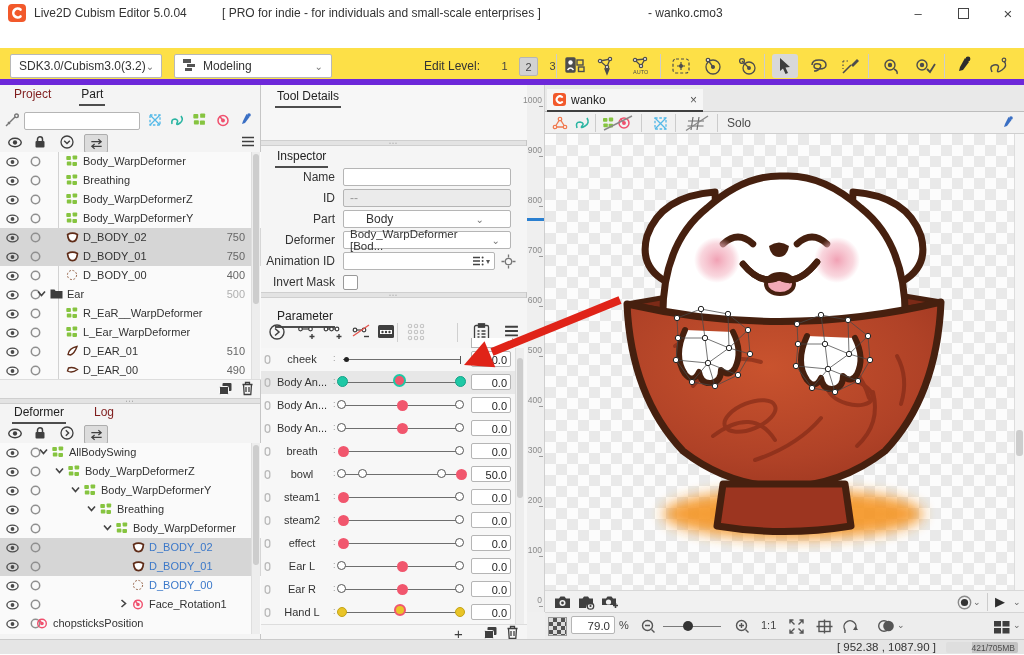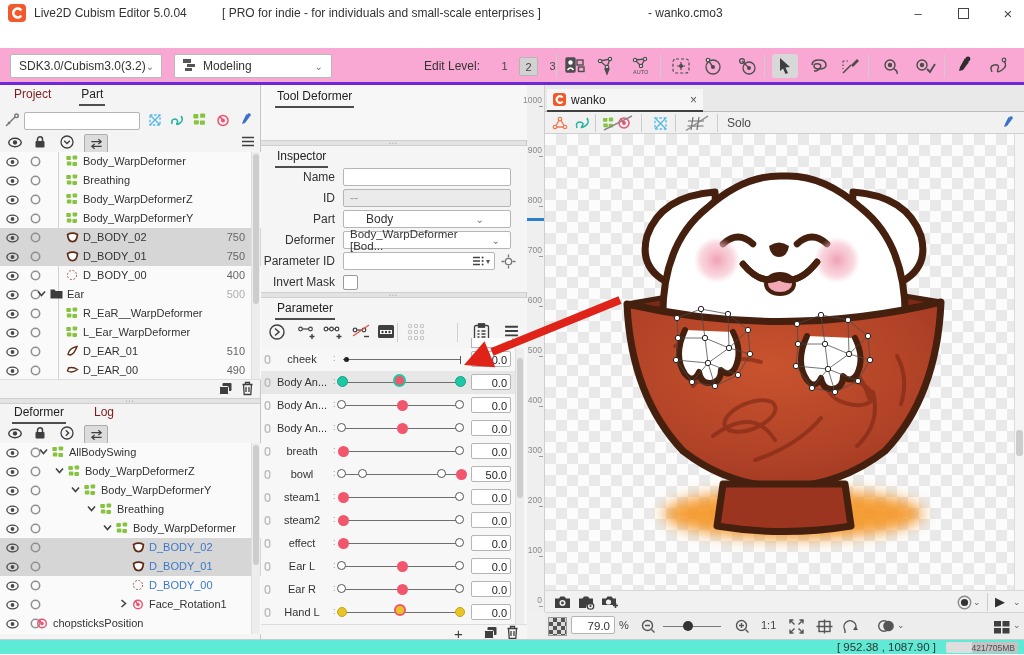--- a/index.html
+++ b/index.html
@@ -9,21 +9,21 @@
   
   #titlebar{left:0;top:0;width:1024px;height:26px;background:#fff}
   #logo{left:8px;top:4px;width:18px;height:18px;background:#f2592b;border-radius:4px;display:flex;align-items:center;justify-content:center}
   .title-text{top:6px;font-size:12px;color:#333;white-space:nowrap}
   .wctl{top:3px;width:30px;height:20px;display:flex;align-items:center;justify-content:center;color:#444;font-size:13px;cursor:default}
   
   #menubar{left:0;top:26px;width:1024px;height:22px;background:#fff;display:flex;align-items:center;padding-left:8px;gap:22px;box-sizing:border-box}
   .menu-item{color:#222;font-size:12px}
   .menu-item.disabled{color:#b3b3b3}
   
-  #toolbar{left:0;top:48px;width:1024px;height:37px;background:#f9a8d4;border-bottom:3px solid #6d28d9;box-sizing:border-box}
+  #toolbar{left:0;top:48px;width:1024px;height:37px;background:#fde047;border-bottom:6px solid #6d28d9;box-sizing:border-box}
   .selbox{background:#fff;border:1px solid #b8b8b8;border-radius:2px;height:24px;display:flex;align-items:center;padding:0 8px;box-sizing:border-box;font-size:12px;color:#333}
   .selbox .chev{margin-left:auto;color:#777;font-size:10px}
   .lvl{width:17px;height:17px;display:flex;align-items:center;justify-content:center;font-size:11px;color:#444;border-radius:2px;margin-left:6px}
   .lvl.active{background:#d2d2d2;border:1px solid #b5b5b5}
   .tbsep{width:1px;height:24px;background:#cdcdcd;top:6px}
   .tbico{top:6px;width:26px;height:24px;display:flex;align-items:center;justify-content:center}
   .tbico.selected{background:#d8d8d8;border-radius:3px}
   
   .panel-tab{display:inline-block;font-size:12px;color:#7f1d1d;padding:0 2px 3px 2px}
   .panel-tab.active{color:#222;border-bottom:2px solid #4d4d4d}
@@ -61,21 +61,21 @@
   #ctab{position:absolute;left:2px;top:4px;width:156px;height:23px;background:#f6f6f6;border-bottom:2px solid #3f3f3f;display:flex;align-items:center;box-sizing:border-box;padding:0 6px}
   #ctoolbar{left:18px;top:27px;width:479px;height:22px;background:#f1f1f1;border-bottom:1px solid #cfcfcf;box-sizing:border-box}
   .cico{position:absolute;top:1px;width:22px;height:20px;display:flex;align-items:center;justify-content:center}
   #viewport{left:18px;top:49px;width:469px;height:456px;overflow:hidden;background-color:#fcfcfc;
     background-image:linear-gradient(45deg,#e9e9e9 25%,transparent 25%,transparent 75%,#e9e9e9 75%),
                      linear-gradient(45deg,#e9e9e9 25%,transparent 25%,transparent 75%,#e9e9e9 75%);
     background-size:22px 22px;background-position:0 0,11px 11px}
   #rightstrip{left:487px;top:49px;width:10px;height:456px;background:#f5f5f5;border-left:1px solid #ddd;box-sizing:border-box}
   #camrow{left:18px;top:505px;width:479px;height:22px;background:#f1f1f1;border-top:1px solid #d8d8d8;box-sizing:border-box}
   #zoomrow{left:18px;top:527px;width:479px;height:27px;background:#ededed;border-top:1px solid #d5d5d5;box-sizing:border-box}
-  #statusbar{left:0;top:639px;width:1024px;height:15px;background:#5eead4;border-top:1px solid #cbcbcb;box-sizing:border-box}
+  #statusbar{left:0;top:639px;width:1024px;height:15px;background:#e5e5e5;border-top:1px solid #cbcbcb;box-sizing:border-box}
   #mempill{position:absolute;right:6px;top:2px;width:72px;height:11px;background:#dedede;border-radius:2px;overflow:hidden}
   #memfill{position:absolute;right:0;top:0;height:11px;width:46px;background:#c3c3c3}
   #memtext{position:absolute;right:3px;top:0.5px;font-size:8.5px;color:#4d4d4d}
   #coords{position:absolute;right:88px;top:1px;font-size:11.5px;color:#333}
   #annotation-arrow{left:440px;top:288px;width:200px;height:96px;z-index:99;pointer-events:none}
 </style>
 </head>
 <body>
 
 <div id="titlebar" class="abs">
@@ -763,21 +763,21 @@
         </div>
       </div>
     <div class="scrollbar" style="left:251px;top:39px;width:8px;height:191px">
         <div class="sthumb" style="top:2px;height:120px"></div>
       </div>
   </div>
 </div>
 
 <div id="midcol" class="abs">
   <div class="abs" style="left:0;top:0;width:266px;height:55px;background:#f7f7f7">
-    <span class="panel-tab active abs" style="left:14px;top:4px">Tool Deformer</span>
+    <span class="panel-tab active abs" style="left:14px;top:4px">Tool Details</span>
   </div>
   <div class="abs hdivider" style="left:0;top:55px;width:265px"><span style="position:relative;top:1px">⋯</span></div>
   <div class="abs" style="left:0;top:61px;width:266px;height:146px;background:#f5f5f5">
     <span class="panel-tab active abs" style="left:14px;top:3px">Inspector</span>
     <div class="insp-row" style="top:22px">
       <span class="insp-lbl">Name</span>
       <input class="ctrl" style="left: 82px; width: 168px; padding: 0px 4px;" value="">
     </div>
     <div class="insp-row" style="top:43px">
       <span class="insp-lbl">ID</span>
@@ -791,21 +791,21 @@
         </div>
     </div>
     <div class="insp-row" style="top:85px">
       <span class="insp-lbl">Deformer</span>
       <div class="ctrl" style="left:82px;width:168px;padding:0 6px;justify-content:center">
           <span style="font-size:11.5px">Body_WarpDeformer  [Bod...</span>
           <span class="chev" style="margin-left:2px">⌄</span>
         </div>
     </div>
     <div class="insp-row" style="top:106px">
-      <span class="insp-lbl">Parameter ID</span>
+      <span class="insp-lbl">Animation ID</span>
       <div class="ctrl" style="left:82px;width:152px;padding:0 4px">
         <span></span>
         <span style="margin-left:auto;display:flex;align-items:center">
             <svg width="12" height="10" viewBox="0 0 12 10">
               <g stroke="#444" stroke-width="1.5">
                 <path d="M1 1.5 h7 M1 5 h7 M1 8.5 h7"></path>
               </g>
               <circle cx="10.6" cy="1.5" r="1" fill="#444"></circle>
               <circle cx="10.6" cy="5" r="1" fill="#444"></circle>
               <circle cx="10.6" cy="8.5" r="1" fill="#444"></circle>
@@ -821,21 +821,21 @@
           </svg></span>
     </div>
     <div class="insp-row" style="top:127px">
       <span class="insp-lbl">Invert Mask</span>
       <span class="abs" style="left:82px;top:2px;width:13px;height:13px;background:#fff;border:1px solid #999;border-radius:2px"></span>
     </div>
   </div>
   <div class="abs hdivider" style="left:0;top:207px;width:265px"><span style="position:relative;top:1px">⋯</span></div>
 
   <div class="abs" style="left:0;top:213px;width:266px;height:342px;background:#f5f5f5">
-    <span class="panel-tab active abs" style="left:14px;top:3px">Parameter</span>
+    <span class="panel-tab active abs" style="left:14px;top:11px">Parameter</span>
     <div class="abs" style="left:0;top:23px;width:266px;height:24px">
       <span class="abs" style="left:8px;top:3px"><svg width="16" height="16" viewBox="0 0 16 16">
             <circle cx="8" cy="8" r="7" fill="none" stroke="#3f3f3f" stroke-width="1.4"></circle>
             <path d="M6 4.5 L10 8 L6 11.5" fill="none" stroke="#3f3f3f" stroke-width="1.5"></path>
           </svg></span>
       <span class="abs" style="left:36px;top:4px"><svg width="20" height="15" viewBox="0 0 20 15">
             <g stroke="#3f3f3f" stroke-width="1.2" fill="#fff">
               <path d="M2 4 H15"></path>
               <circle cx="3.5" cy="4" r="1.8"></circle>
               <circle cx="13.5" cy="4" r="1.8"></circle>

